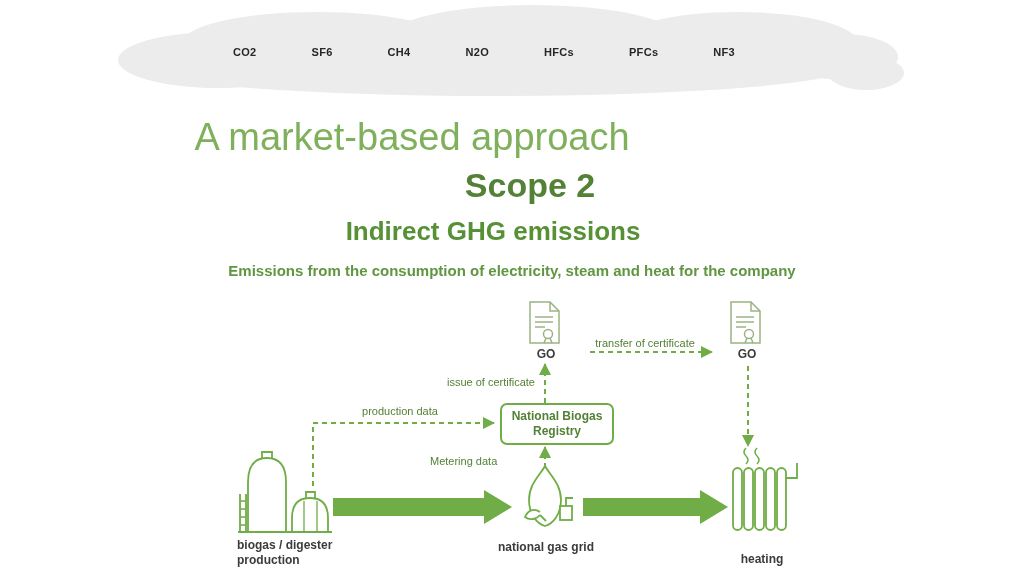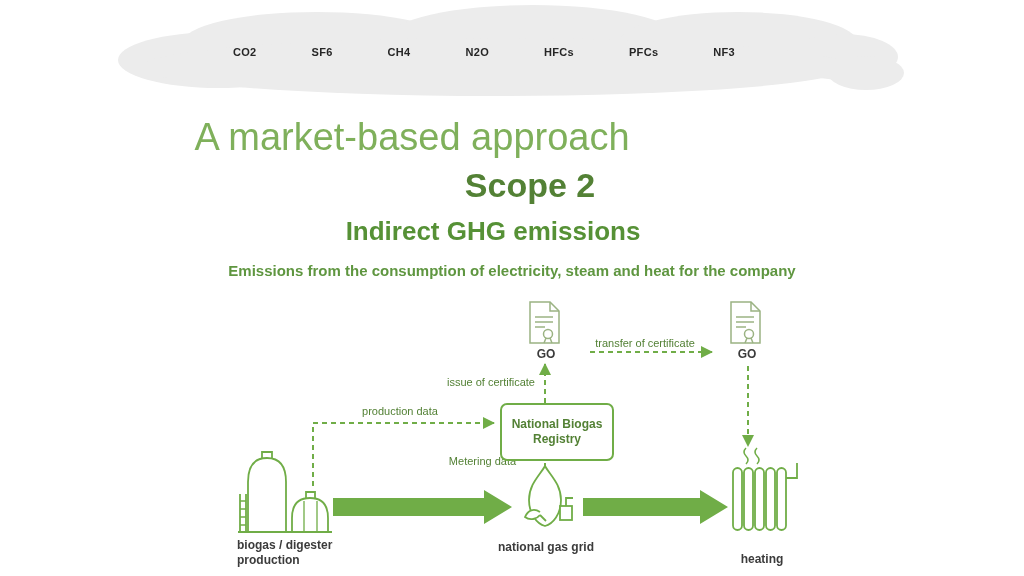--- a/index.html
+++ b/index.html
@@ -51,37 +51,37 @@
   }
 
   .overlay { position:absolute; left:0; top:0; z-index:1; }
 
   .small-green {
     position:absolute; font-size:11px; color:#538135; z-index:2;
   }
   .lbl-transfer   { left:580px; top:337px; width:130px; text-align:center; }
   .lbl-issue      { left:430px; top:376px; width:105px; text-align:right; }
   .lbl-production { left:350px; top:405px; width:100px; text-align:center; }
-  .lbl-metering   { left:430px; top:455px; width:105px; text-align:center; }
+  .lbl-metering   { left:430px; top:455px; width:105px; text-align:left; }
 
   .bold-dark {
     position:absolute; font-size:12px; font-weight:bold; color:#3b3b3b; z-index:2;
     line-height:1.25;
   }
   .lbl-go-left  { left:528px; top:347px; width:36px; text-align:center; }
   .lbl-go-right { left:729px; top:347px; width:36px; text-align:center; }
   .lbl-biogas   { left:237px; top:538px; width:112px; text-align:left; }
   .lbl-grid     { left:493px; top:540px; width:106px; text-align:center; }
   .lbl-heating  { left:722px; top:552px; width:80px;  text-align:center; }
 
   .registry-box {
     position:absolute; left:500px; top:403px; width:114px; min-height:38px;
     border:2px solid #70AD47; border-radius:7px; background:#ffffff;
     display:flex; align-items:center; justify-content:center; text-align:center;
-    font-size:12px; font-weight:bold; color:#538135; padding:12px 6px;
+    font-size:12px; font-weight:bold; color:#538135; padding:4px 6px;
     z-index:2; line-height:1.25;
   }
 </style>
 </head>
 <body>
 
 <div class="slide">
 
   <div>
     <span class="puff p1"></span>

